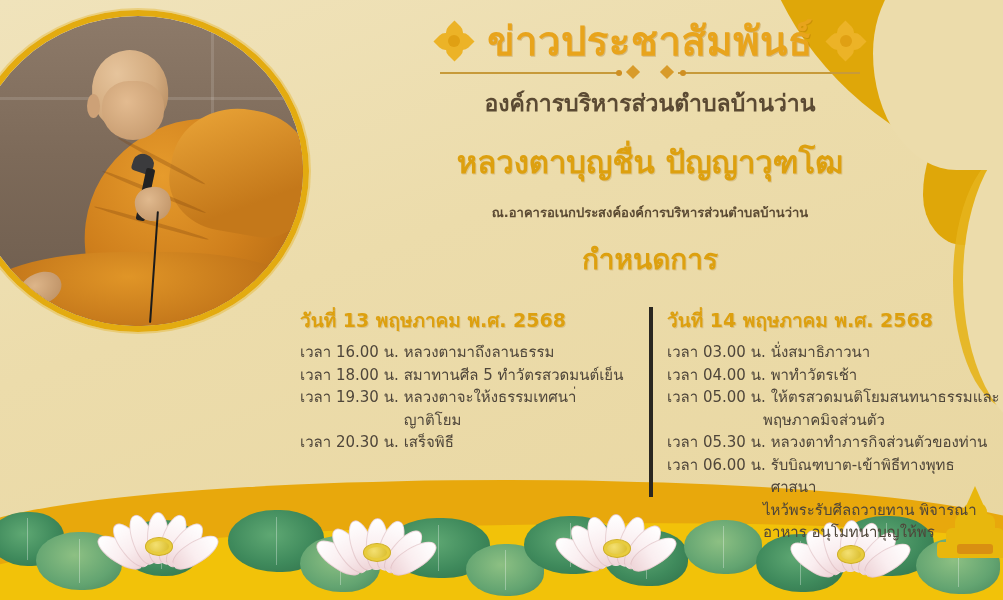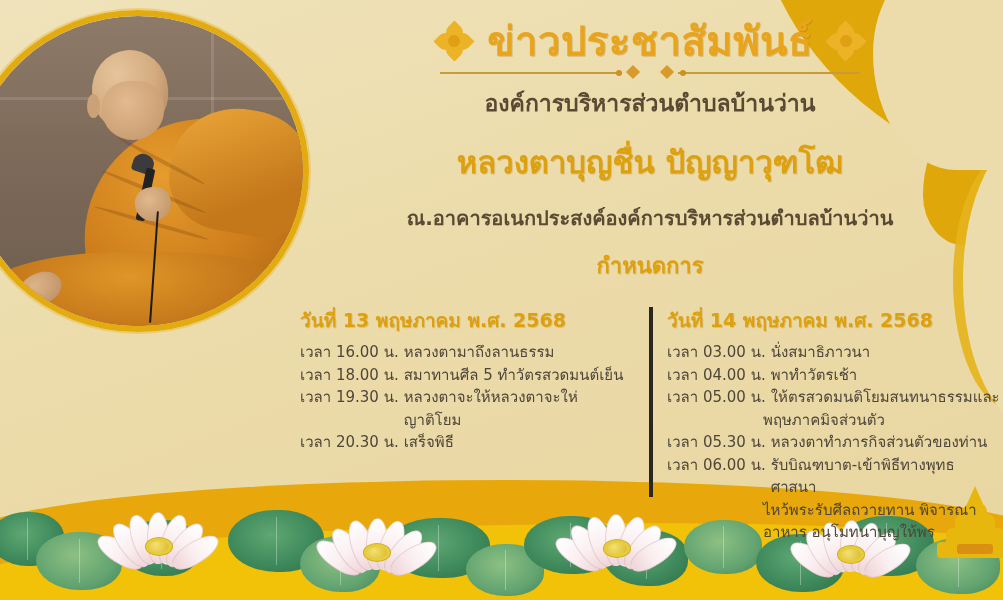--- a/index.html
+++ b/index.html
@@ -150,23 +150,23 @@
   .flourish .dt1{left:176px;}
   .flourish .dt2{left:240px;}
 
   .sub1{font-size:23px;font-weight:bold;color:#5b4a33;margin-top:6px;}
   .sub2{font-size:23px;font-weight:bold;color:#5b4a33;margin-top:14px;}
   .monk-name{
     font-size:31px;font-weight:bold;color:#dda00f;margin-top:16px;
     text-shadow:1px 1px 0 rgba(150,95,5,.2);
     text-align:center;
   }
-  .venue{font-size:20px;font-weight:bold;color:#5b4a33;margin-top:15px;}
+  .venue{font-size:13px;font-weight:bold;color:#5b4a33;margin-top:15px;}
   .agenda-title{
-    font-size:22px;font-weight:bold;color:#dda00f;margin-top:14px;
+    font-size:28px;font-weight:bold;color:#dda00f;margin-top:14px;
     text-shadow:1px 1px 0 rgba(150,95,5,.18);
   }
 
   
   .schedule{
     position:absolute;left:300px;top:305px;width:700px;display:flex;z-index:6;
   }
   .col{box-sizing:border-box;}
   .col-left{width:345px;padding-right:14px;}
   .col-right{width:355px;padding-left:22px;}
@@ -319,21 +319,21 @@
       <div class="item">
         <span class="t">เวลา 16.00 น.</span>
         <span class="d">หลวงตามาถึงลานธรรม</span>
       </div>
       <div class="item">
         <span class="t">เวลา 18.00 น.</span>
         <span class="d">สมาทานศีล 5 ทำวัตรสวดมนต์เย็น</span>
       </div>
       <div class="item">
         <span class="t">เวลา 19.30 น.</span>
-        <span class="d">หลวงตาจะให้หลวงตาจะให่ญาติโยม</span>
+        <span class="d">หลวงตาจะให้งธรรมเทศนา่ญาติโยม</span>
       </div>
       <div class="item">
         <span class="t">เวลา 20.30 น.</span>
         <span class="d">เสร็จพิธี</span>
       </div>
     </div>
 
     <div class="col col-right">
       <div class="day-title">วันที่ 14 พฤษภาคม พ.ศ. 2568</div>
       <div class="item">

